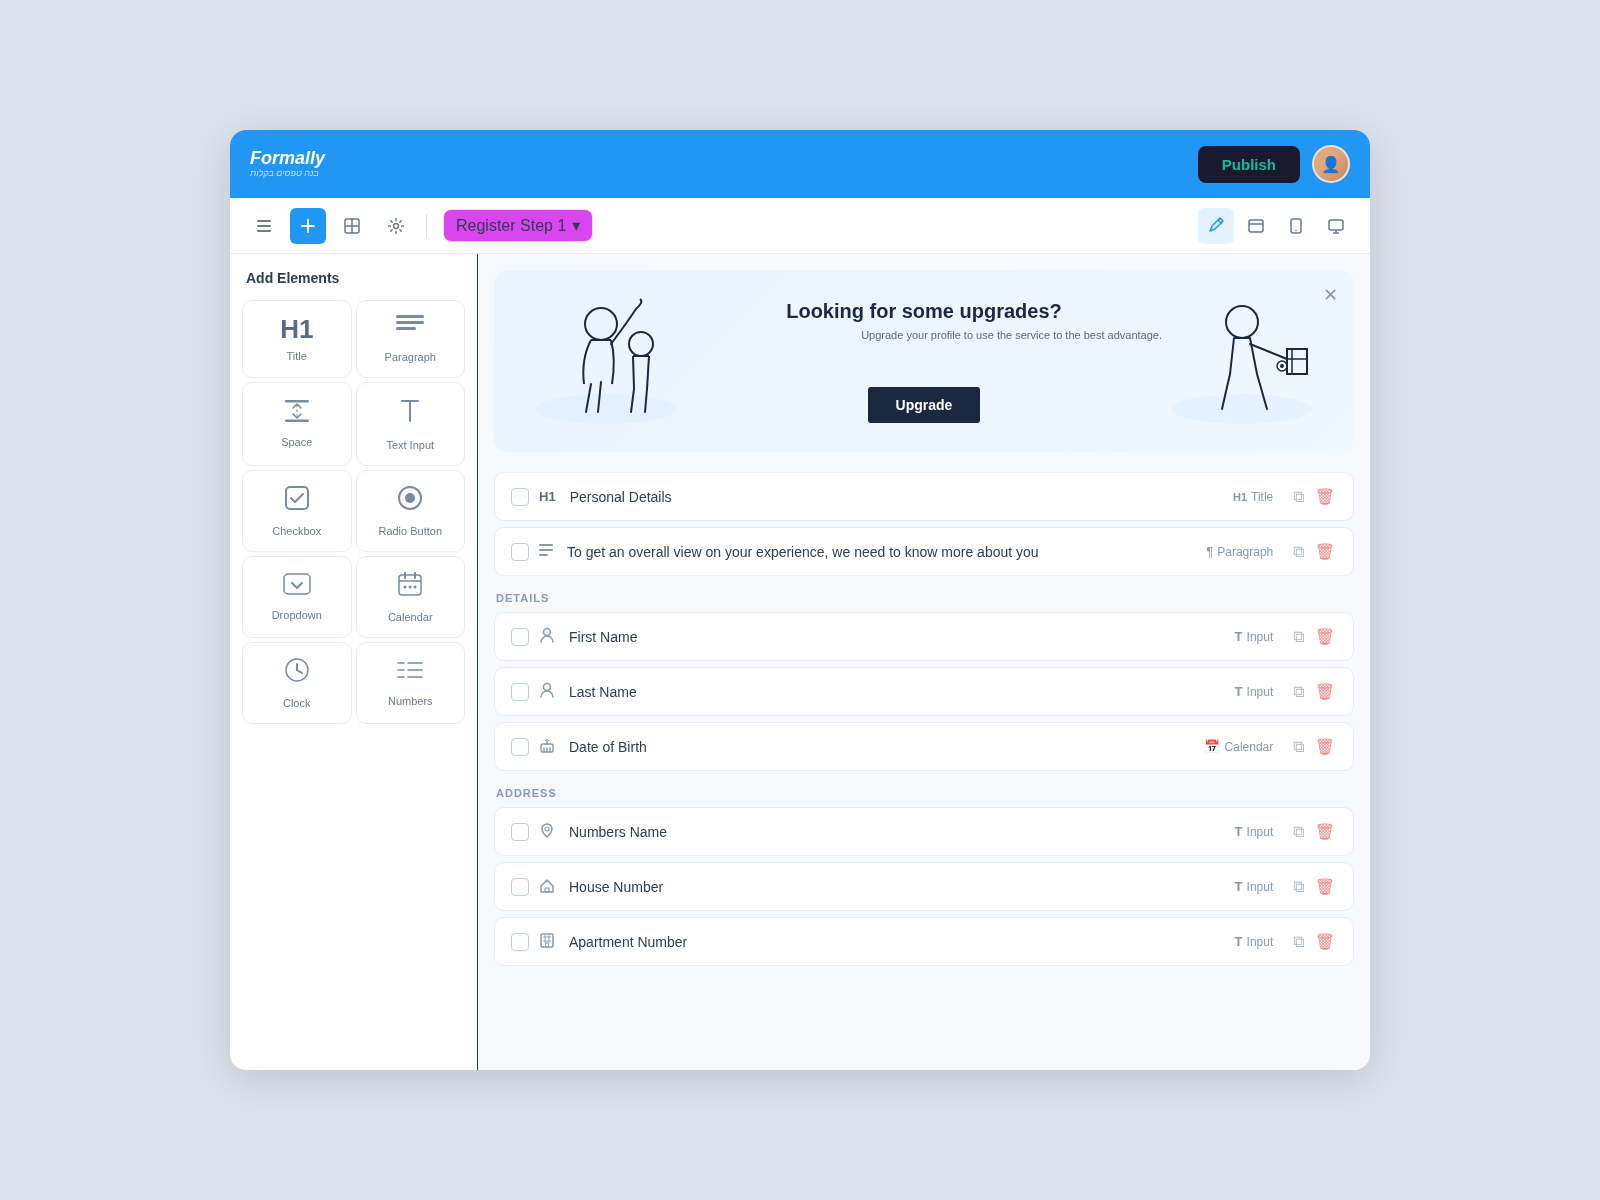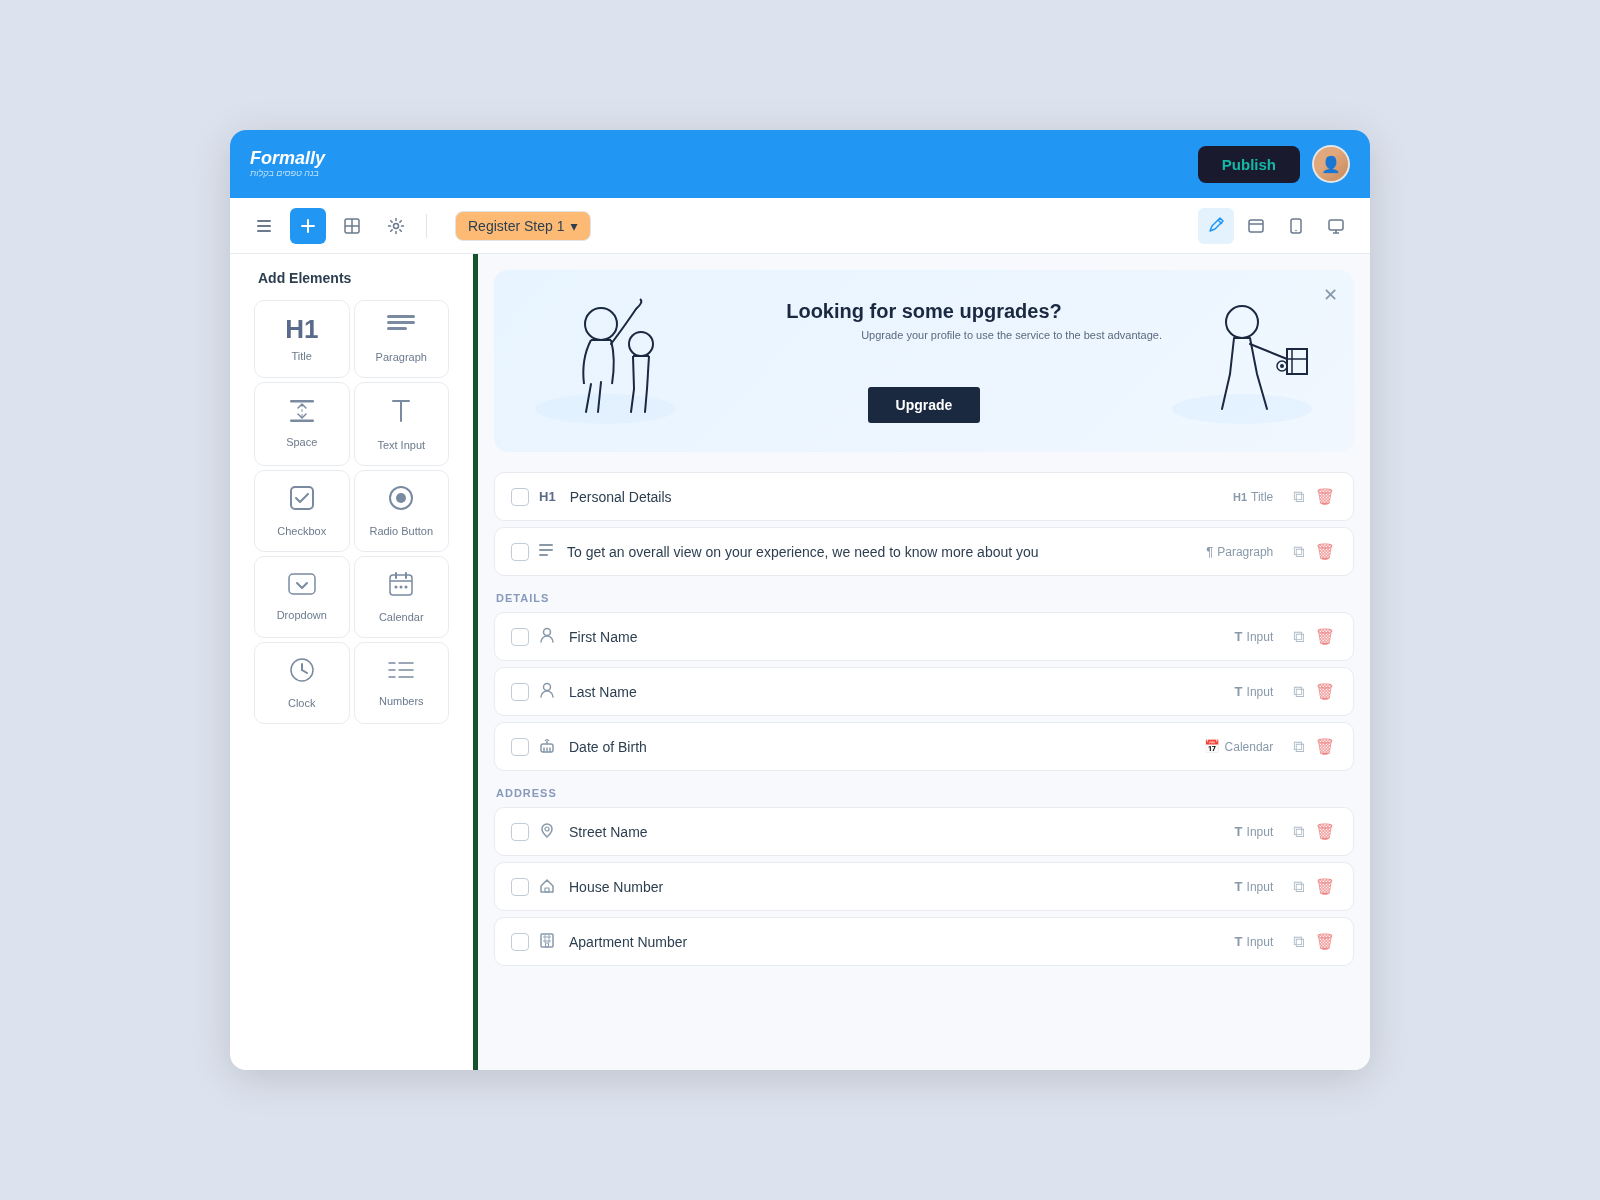--- a/index.html
+++ b/index.html
@@ -13,26 +13,26 @@
     .header-right { display: flex; align-items: center; gap: 12px; }
     .publish-btn { background: #1a1a2e; color: #14b8a6; border: none; border-radius: 8px; padding: 10px 24px; font-size: 15px; font-weight: 600; cursor: pointer; }
     .avatar { width: 38px; height: 38px; border-radius: 50%; background: #ccc; overflow: hidden; border: 2px solid rgba(255,255,255,0.5); }
     .avatar-inner { width: 100%; height: 100%; background: linear-gradient(135deg, #e0a87c 40%, #c8895a 100%); display: flex; align-items: center; justify-content: center; color: #fff; font-size: 16px; }
     
     .toolbar { height: 56px; border-bottom: 1px solid #e8ecf0; display: flex; align-items: center; padding: 0 16px; gap: 8px; flex-shrink: 0; }
     .toolbar-icon { width: 36px; height: 36px; display: flex; align-items: center; justify-content: center; border-radius: 6px; cursor: pointer; color: #6b7a8d; font-size: 18px; border: none; background: transparent; }
     .toolbar-icon.active { color: #2196f3; background: #e3f2fd; }
     .toolbar-icon.add { background: #2196f3; color: #fff; border-radius: 6px; }
     .toolbar-sep { width: 1px; height: 24px; background: #e0e4e8; margin: 0 4px; }
-    .step-selector { display: flex; align-items: center; gap: 6px; padding: 6px 12px; border: 1px solid #e0e4e8; border-radius: 8px; cursor: pointer; color: #2c3e50; font-size: 14px; background: #fdba74; margin-left: 16px; }
+    .step-selector { display: flex; align-items: center; gap: 6px; padding: 6px 12px; border: 1px solid #e0e4e8; border-radius: 8px; cursor: pointer; color: #2c3e50; font-size: 16px; background: #d946ef; margin-left: 4px; }
     .view-icons { margin-left: auto; display: flex; gap: 4px; }
     
     .main { display: flex; flex: 1; overflow: hidden; }
     
-    .sidebar { width: 248px; border-right: 5px solid #14532d; padding: 16px 24px; overflow-y: auto; flex-shrink: 0; }
+    .sidebar { width: 248px; border-right: 1px solid #14532d; padding: 16px 12px; overflow-y: auto; flex-shrink: 0; }
     .sidebar-title { font-size: 14px; font-weight: 700; color: #2c3e50; margin-bottom: 14px; padding-left: 4px; }
     .elements-grid { display: grid; grid-template-columns: 1fr 1fr; gap: 4px; }
     .element-item { display: flex; flex-direction: column; align-items: center; justify-content: center; padding: 14px 8px; border: 1px solid #e8ecf0; border-radius: 10px; cursor: pointer; gap: 8px; background: #fff; transition: background 0.15s; }
     .element-icon { font-size: 22px; color: #6b7a8d; }
     .element-label { font-size: 11px; color: #6b7a8d; font-weight: 500; }
     
     .content { flex: 1; overflow-y: auto; padding: 16px; background: #f7f9fc; }
     
     .banner { background: linear-gradient(135deg, #e8f4ff 0%, #f0f7ff 100%); border-radius: 14px; padding: 24px 32px; display: flex; align-items: center; justify-content: space-between; margin-bottom: 20px; position: relative; overflow: hidden; min-height: 140px; }
     .banner-close { position: absolute; top: 14px; right: 16px; background: none; border: none; cursor: pointer; color: #8899aa; font-size: 18px; }
@@ -411,21 +411,21 @@
       <div class="section-label">ADDRESS</div>
 
       <div class="form-row">
         <div class="row-checkbox"></div>
         <span class="row-icon">
           <svg width="16" height="16" viewBox="0 0 16 16" fill="none">
             <path d="M8 2 C5 2 3 4.5 3 7 C3 10.5 8 15 8 15 C8 15 13 10.5 13 7 C13 4.5 11 2 8 2 Z" stroke="#8899aa" stroke-width="1.5" fill="none"></path>
             <circle cx="8" cy="7" r="2" stroke="#8899aa" stroke-width="1.2" fill="none"></circle>
           </svg>
         </span>
-        <span class="row-label">Street Name</span>
+        <span class="row-label">Numbers Name</span>
         <div class="row-type">
           <span class="row-type-icon" style="font-weight:700;">T</span>
           <span>Input</span>
         </div>
         <div class="row-actions">
           <button class="row-action-btn">⧉</button>
           <button class="row-action-btn delete">🗑</button>
         </div>
       </div>
 

